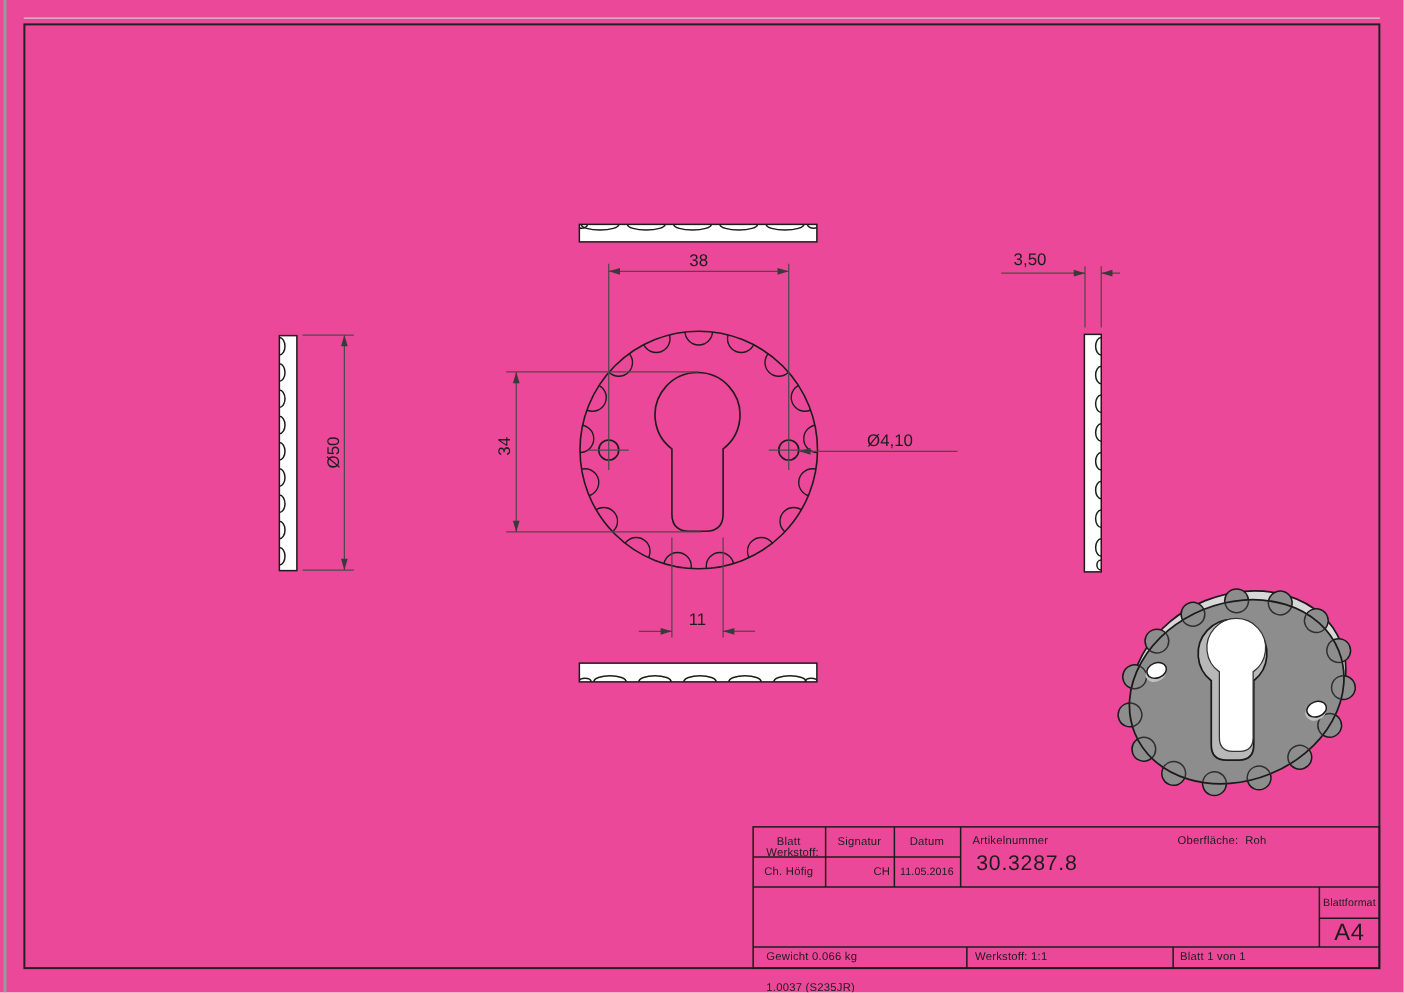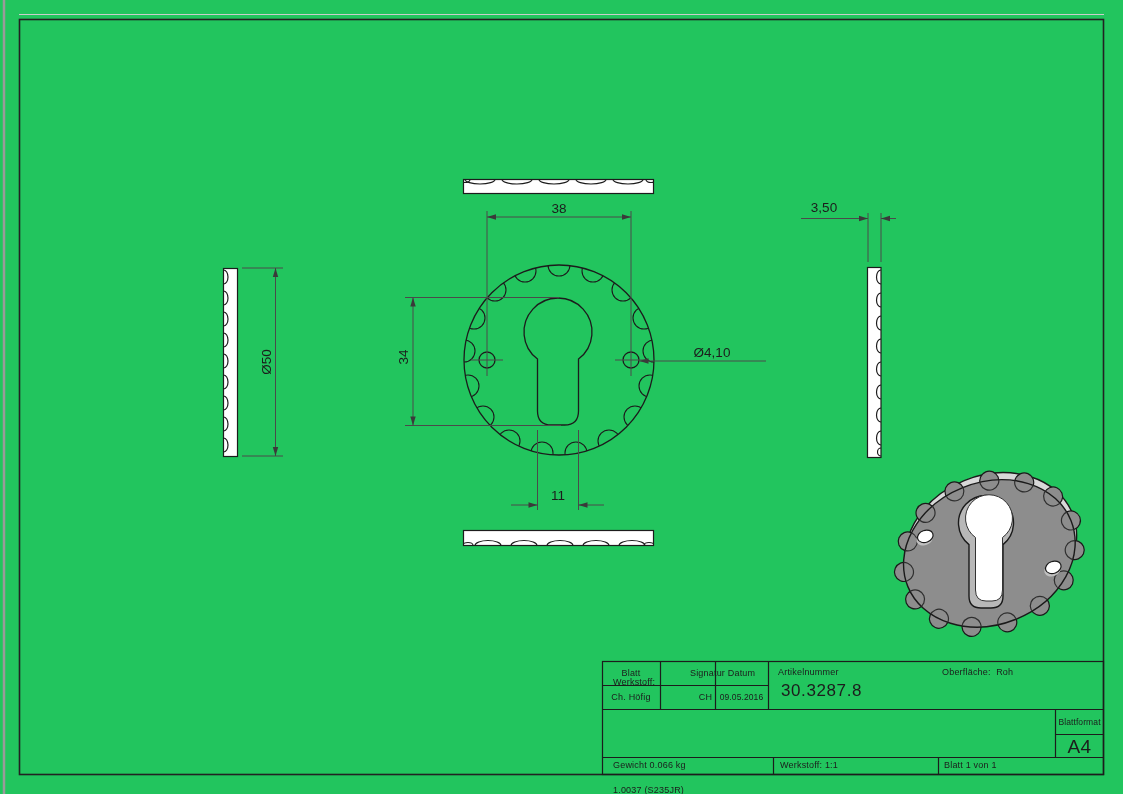--- a/index.html
+++ b/index.html
@@ -1,16 +1,16 @@
 <!DOCTYPE html>
 <html><head>
 <meta charset="utf-8">
 <style>
   html,body{margin:0;padding:0;background:#ffffff;}
-  #sheet{position:relative;width:1123px;height:794px;background:#22c55e;overflow:hidden;
+  #sheet{position:relative;width:1123px;height:794px;background:#ec4899;overflow:hidden;
          font-family:"Liberation Sans",sans-serif;color:#1c1c1c;}
   #cad{position:absolute;left:0;top:0;}
   .dimtxt{font-family:"Liberation Sans",sans-serif;font-size:13.5px;fill:#1c1c1c;}
   .tb{position:absolute;line-height:1;white-space:nowrap;color:#1c1c1c;}
   .tb-c{display:flex;align-items:center;justify-content:center;text-align:center;}
   .fs9{font-size:9px;letter-spacing:.2px;}
   .fs85{font-size:8.5px;letter-spacing:.1px;}
   .fs17{font-size:17px;letter-spacing:.6px;}
   .fs15{font-size:19px;letter-spacing:.4px;}
 </style>
@@ -242,25 +242,25 @@
     <line x1="715.5" y1="661.5" x2="715.5" y2="709.5"></line>
     <line x1="768.5" y1="661.5" x2="768.5" y2="709.5"></line>
     <line x1="1055.5" y1="709.5" x2="1055.5" y2="757.5"></line>
     <line x1="1055.5" y1="734.5" x2="1103.5" y2="734.5"></line>
     <line x1="773.5" y1="757.5" x2="773.5" y2="774.5"></line>
     <line x1="938.5" y1="757.5" x2="938.5" y2="774.5"></line>
   </g>
 </svg>
 
   <div class="tb tb-c fs9" style="left:602px;top:662px;width:58px;height:23px;">Blatt</div>
-  <div class="tb tb-c fs9" style="left:660px;top:662px;width:55px;height:23px;margin-left:20px;">Signatur</div>
+  <div class="tb tb-c fs9" style="left:660px;top:662px;width:55px;height:23px;">Signatur</div>
   <div class="tb tb-c fs9" style="left:715px;top:662px;width:53px;height:23px;">Datum</div>
   <div class="tb tb-c fs9" style="left:602px;top:686px;width:58px;height:23px;">Ch. Höfig</div>
   <div class="tb tb-c fs9" style="left:660px;top:686px;width:55px;height:23px;margin-left:18px;">CH</div>
-  <div class="tb tb-c fs85" style="left:715px;top:686px;width:53px;height:23px;">09.05.2016</div>
+  <div class="tb tb-c fs85" style="left:715px;top:686px;width:53px;height:23px;">11.05.2016</div>
   <div class="tb fs9" style="left:778px;top:668px;">Artikelnummer</div>
   <div class="tb fs17" style="left:781px;top:682px;">30.3287.8</div>
   <div class="tb fs9" style="left:942px;top:668px;"><span>Oberfläche:</span>&nbsp;&nbsp;<span>Roh</span></div>
   <div class="tb fs9" style="left:613px;top:678px;text-align:center;">Werkstoff:</div>
   <div class="tb fs9" style="left:613px;top:738px;margin-top:48px;">1.0037 (S235JR)</div>
   <div class="tb tb-c fs85" style="left:1056px;top:710px;width:47px;height:24px;">Blattformat</div>
   <div class="tb tb-c fs15" style="left:1056px;top:735px;width:47px;height:22px;">A4</div>
   <div class="tb fs9" style="left:613px;top:761px;">Gewicht 0.066 kg</div>
   <div class="tb fs9" style="left:780px;top:761px;">Werkstoff: 1:1</div>
   <div class="tb fs9" style="left:944px;top:761px;">Blatt 1 von 1</div>

